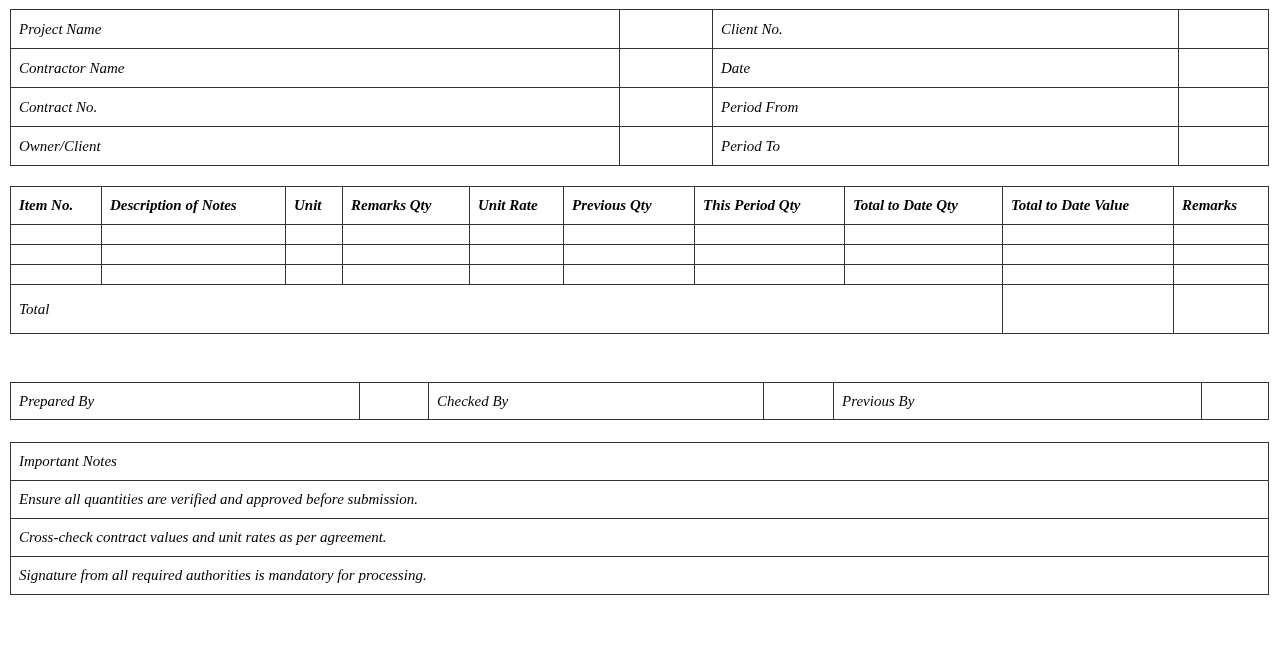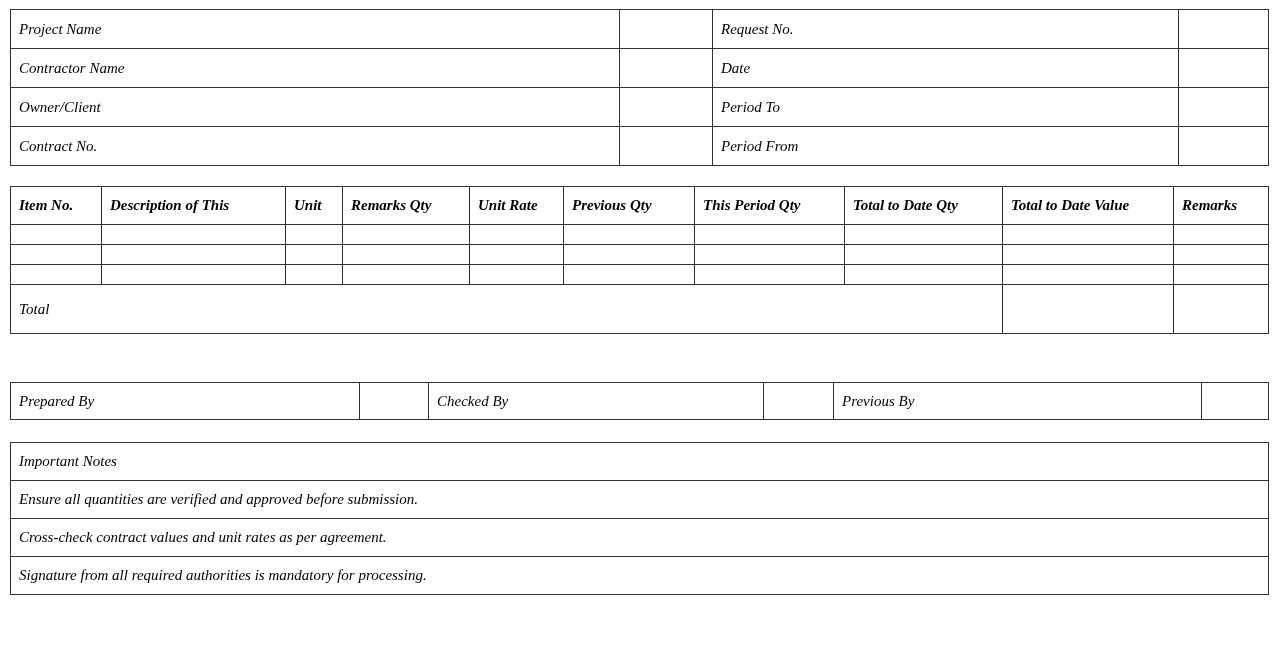--- a/index.html
+++ b/index.html
@@ -55,39 +55,39 @@
     <colgroup>
       <col style="width:609px">
         <col style="width:93px">
         <col style="width:466px">
         <col style="width:90px">
     </colgroup>
     <tbody>
       <tr>
         <td class="bold">Project Name</td>
         <td></td>
-        <td class="bold">Request No.</td>
+        <td class="bold">Client No.</td>
         <td></td>
       </tr>
       <tr>
         <td class="bold">Contractor Name</td>
         <td></td>
         <td class="bold">Date</td>
         <td></td>
       </tr>
       <tr>
+        <td class="bold">Contract No.</td>
+        <td></td>
+        <td class="bold">Period From</td>
+        <td></td>
+      </tr>
+      <tr>
         <td class="bold">Owner/Client</td>
         <td></td>
         <td class="bold">Period To</td>
-        <td></td>
-      </tr>
-      <tr>
-        <td class="bold">Contract No.</td>
-        <td></td>
-        <td class="bold">Period From</td>
         <td></td>
       </tr>
     </tbody>
   </table>
 
   <table class="doc items-table">
     <colgroup>
       <col style="width:91px">
         <col style="width:184px">
         <col style="width:57px">
@@ -95,21 +95,21 @@
       <col style="width:94px">
         <col style="width:131px">
         <col style="width:150px">
         <col style="width:158px">
       <col style="width:171px">
         <col style="width:95px">
     </colgroup>
     <thead>
       <tr>
         <th>Item No.</th>
-        <th>Description of This</th>
+        <th>Description of Notes</th>
         <th>Unit</th>
         <th>Remarks Qty</th>
         <th>Unit Rate</th>
         <th>Previous Qty</th>
         <th>This Period Qty</th>
         <th>Total to Date Qty</th>
         <th>Total to Date Value</th>
         <th>Remarks</th>
       </tr>
     </thead>

